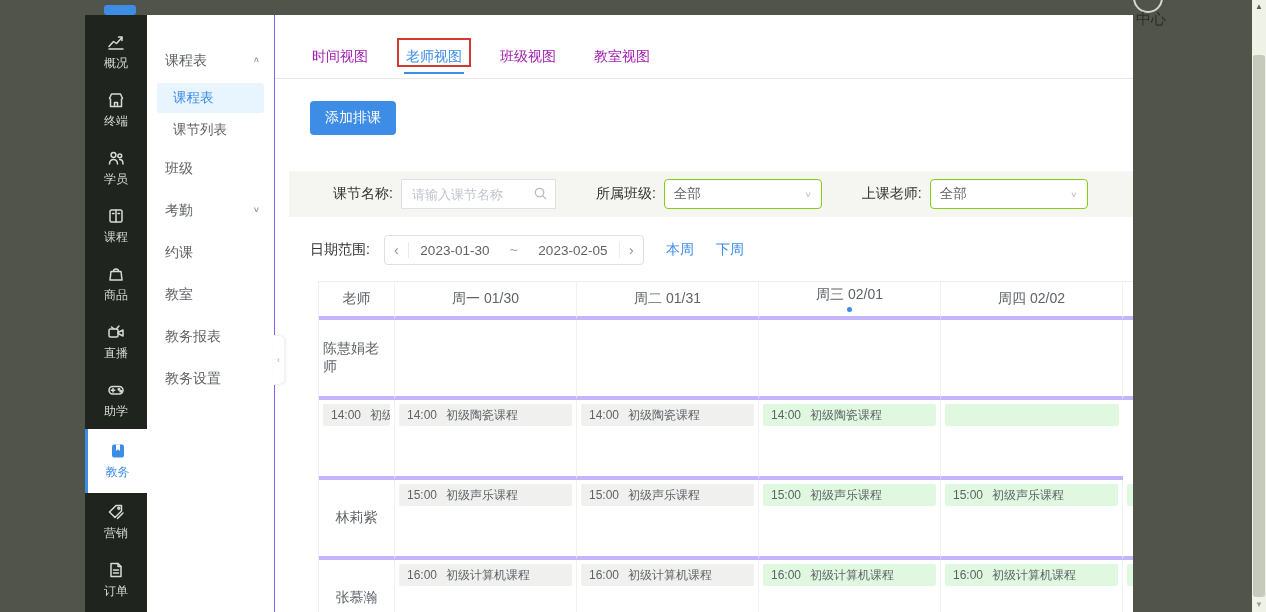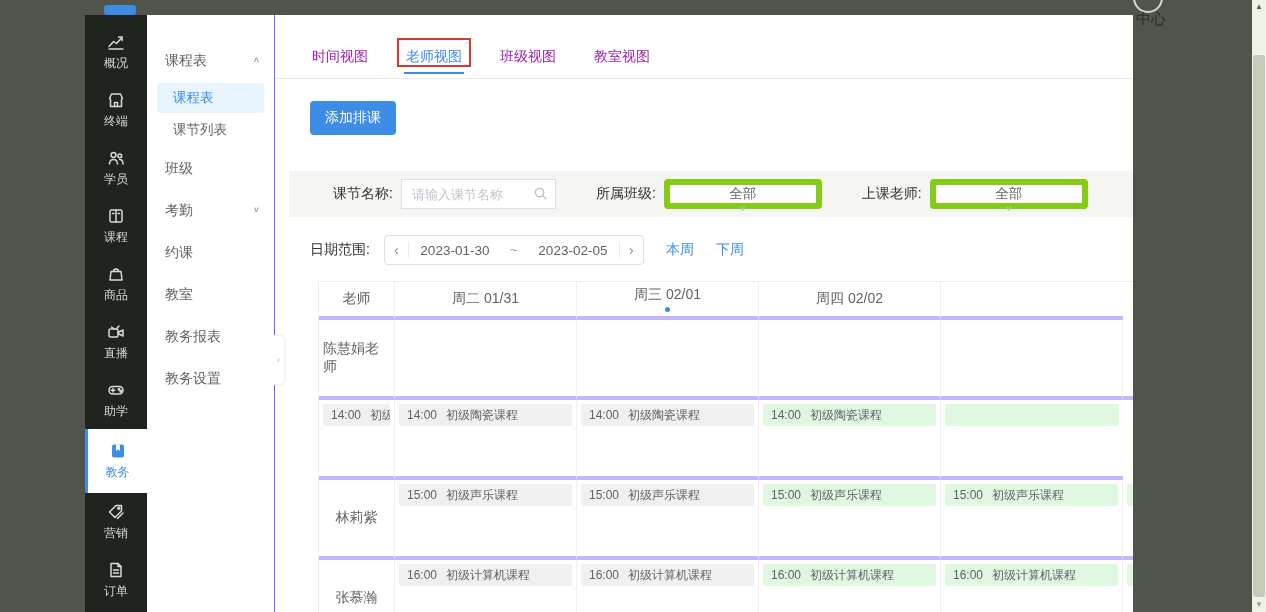--- a/index.html
+++ b/index.html
@@ -42,21 +42,21 @@
   .red-box { position:absolute; left:-7px; right:-7px; top:-2px; bottom:5px; border:2px solid #d23a2e; pointer-events:none; }
 
   .add-btn { margin-top:22px; background:#3d8ce6; color:#fff; border:none; border-radius:4px; padding:8px 15px; font-size:14px; cursor:pointer; font-family:inherit; }
 
   .filter-band { margin:36px 0 0 -21px; height:46px; background:#f5f6f1; display:flex; align-items:center; padding-left:44px; }
   .f-label { color:#333; margin-right:8px; white-space:nowrap; }
   .f-input-wrap { position:relative; width:155px; height:30px; margin-right:40px; }
   .f-input { width:100%; height:100%; border:1px solid #dcdfe6; border-radius:0; padding:0 28px 0 10px; font-size:13px; color:#606266; background:#fff; font-family:inherit; }
   .f-input::placeholder { color:#c0c4cc; }
   .search-ic { position:absolute; right:8px; top:7px; width:15px; height:15px; }
-  .f-select { width:158px; height:30px; border:6px solid #84cc16; border-radius:4px; background:#fff; display:flex; align-items:center; justify-content:space-between; padding:0 9px; color:#606266; font-size:13.5px; margin-right:40px; cursor:pointer;flex-direction:column; }
+  .f-select { width:158px; height:30px; border:1px solid #84cc16; border-radius:4px; background:#fff; display:flex; align-items:center; justify-content:space-between; padding:0 9px; color:#606266; font-size:13.5px; margin-right:40px; cursor:pointer; }
   .sel-chevron { color:#c0c4cc; font-size:10px; transform:scaleY(.8); }
 
   .date-row { margin-top:18px; display:flex; align-items:center; }
   .date-group { border:1px solid #dcdfe6; border-radius:4px; height:30px; display:flex; align-items:center; background:#fff; margin-left:6px; }
   .dg-arrow { width:24px; text-align:center; color:#8a8f99; font-size:14px; cursor:pointer; }
   .dg-arrow.prev { border-right:1px solid #e8ebee; }
   .dg-arrow.next { border-left:1px solid #e8ebee; }
   .dg-date { width:92px; text-align:center; color:#606266; font-size:13.5px; cursor:pointer; }
   .dg-tilde { width:26px; text-align:center; color:#9aa0a8; }
   .week-link { color:#3d8ce6; margin-left:22px; cursor:pointer; }
@@ -261,20 +261,23 @@
       <span class="week-link">本周</span>
       <span class="week-link">下周</span>
     </div>
 
     <div class="sched" id="sched">
         <div class="srow head">
           <div class="scell">
             <span>老师</span>
           </div>
           <div class="scell">
+            <span>周一 01/30</span>
+          </div>
+          <div class="scell">
             <span>周二 01/31</span>
           </div>
           <div class="scell">
             <span>周三 02/01</span>
             <span class="today-dot"></span>
           </div>
           <div class="scell">
             <span>周四 02/02</span>
           </div>
           <div class="scell"></div>

